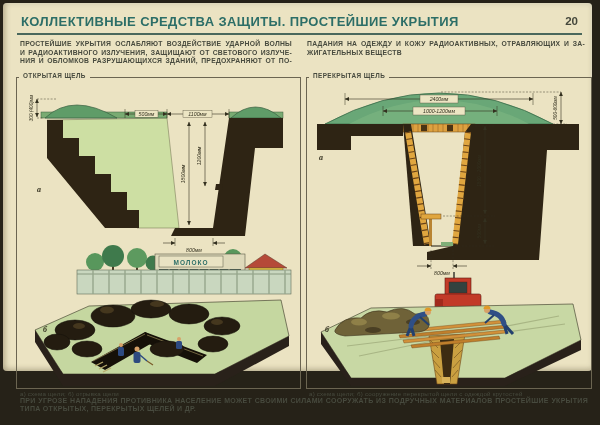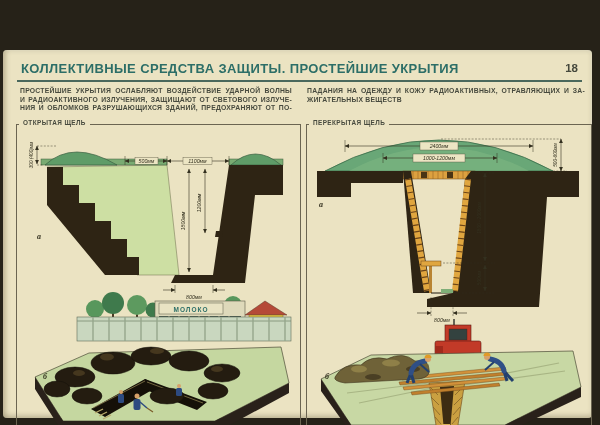--- a/index.html
+++ b/index.html
@@ -6,21 +6,20 @@
   body{
     width:600px;height:425px;position:relative;
     background:#262218;
     font-family:"Liberation Sans",sans-serif;
     overflow:hidden;
   }
   .page{
     position:absolute;left:3px;top:3px;width:589px;height:368px;
     background:#ebe3c2;border-radius:4px;
     box-shadow: inset 3px 0 5px rgba(90,80,50,.25), inset 0 -3px 5px rgba(90,80,50,.2), inset -1px 1px 2px rgba(255,255,240,.4);
-    margin-top: 47px;
   }
   .title{
     position:absolute;left:18px;top:11px;width:540px;
     font-size:13px;font-weight:700;letter-spacing:.4px;color:#2c6e67;white-space:nowrap;
   }
   .pagenum{
     position:absolute;right:14px;top:12px;font-size:11.5px;color:#45483c;font-weight:700;
   }
   .rule{position:absolute;left:14px;right:10px;top:30px;height:1.5px;background:#4a685c;}
   .intro{position:absolute;top:37px;font-size:6.8px;font-weight:700;letter-spacing:.25px;color:#474a3e;line-height:8.6px;}
@@ -49,21 +48,21 @@
   .lblbox{fill:#ece5c3;stroke:#55503e;stroke-width:.4;}
   .figletter{font:italic 700 8px "Liberation Serif",serif;fill:#33301f;}
   .signtxt{font:700 6.5px "Liberation Sans",sans-serif;fill:#2c6e67;letter-spacing:1px;}
 </style>
 </head>
 <body>
 
 <div class="page">
 
   <div class="title">КОЛЛЕКТИВНЫЕ СРЕДСТВА ЗАЩИТЫ. ПРОСТЕЙШИЕ УКРЫТИЯ</div>
-  <div class="pagenum">18</div>
+  <div class="pagenum">20</div>
   <div class="rule"></div>
 
   <div class="intro l">
     <div class="jline">ПРОСТЕЙШИЕ УКРЫТИЯ ОСЛАБЛЯЮТ ВОЗДЕЙСТВИЕ УДАРНОЙ ВОЛНЫ</div>
     <div class="jline">И РАДИОАКТИВНОГО ИЗЛУЧЕНИЯ, ЗАЩИЩАЮТ ОТ СВЕТОВОГО ИЗЛУЧЕ-</div>
     <div class="jline">НИЯ И ОБЛОМКОВ РАЗРУШАЮЩИХСЯ ЗДАНИЙ, ПРЕДОХРАНЯЮТ ОТ ПО-</div>
   </div>
   <div class="intro r">
     <div class="jline">ПАДАНИЯ НА ОДЕЖДУ И КОЖУ РАДИОАКТИВНЫХ, ОТРАВЛЯЮЩИХ И ЗА-</div>
     <div>ЖИГАТЕЛЬНЫХ ВЕЩЕСТВ</div>

